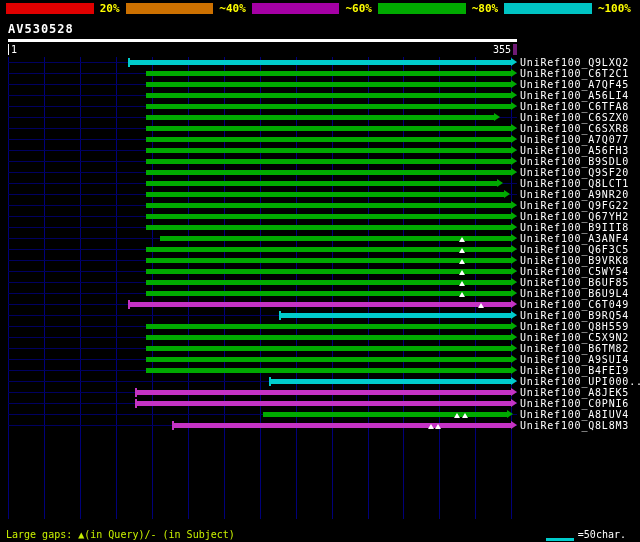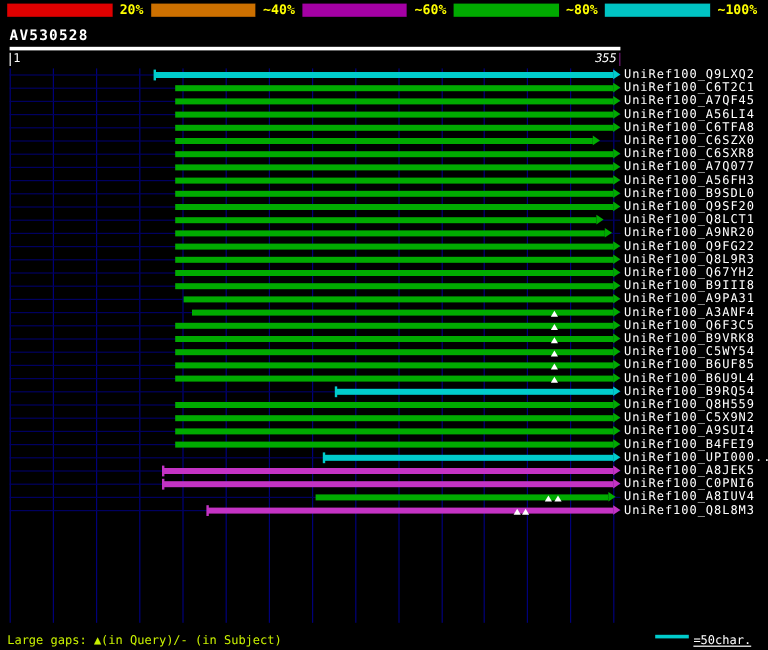--- a/index.html
+++ b/index.html
@@ -10,38 +10,38 @@
   
   .scalebar { position:absolute; top:3px; left:6px; right:3px; height:11px; display:flex; align-items:stretch;justify-content:flex-end; }
   .seg { flex:1 1 0; height:11px; }
   .seglabel { flex:0 0 auto; padding:0 6px; background:#000; color:#ffff00; font-size:11px; line-height:11px; font-weight:bold; white-space:nowrap; }
 
   
   .query-name { position:absolute; top:23px; left:8px; color:#ffffff; font-size:12px; line-height:13px; font-weight:bold; letter-spacing:1px; }
   .query-ruler { position:absolute; top:39px; left:8px; width:509px; height:3px; background:#ffffff; }
   .query-coords { position:absolute; top:44px; left:8px; width:509px; display:flex; justify-content:space-between; color:#ffffff; font-size:10px; line-height:11px; }
   .qstart { border-left:1px solid #fff; padding-left:2px; }
-  .qend { border-right:1px solid #701a75; padding-right:2px;font-style:italic; }
+  .qend { border-right:4px solid #701a75; padding-right:2px; }
 
   
   .plot { position:absolute; top:57px; left:0; width:640px; height:462px; }
   .gridlines { position:absolute; top:0; left:0; right:0; bottom:0; }
   .gridline { position:absolute; top:0; bottom:0; width:1px; background:#00007a; }
   .hit-row { position:relative; height:11px; }
   .baseline { position:absolute; left:8px; width:509px; top:5px; height:1px; background:#000060; }
   .bar { position:absolute; top:3px; height:5px; }
   .arrow { position:absolute; top:1px; width:0; height:0; border-top:4px solid transparent; border-bottom:4px solid transparent; border-left:6px solid #0a0; }
   .tick { position:absolute; top:1px; width:2px; height:9px; }
   .gapmark { position:absolute; top:4px; width:0; height:0; border-left:3px solid transparent; border-right:3px solid transparent; border-bottom:5px solid #ffffff; }
   .hit-label { position:absolute; left:520px; top:0; color:#ffffff; font-size:10px; line-height:11px; letter-spacing:0.8px; white-space:nowrap; }
 
   
   .footer { position:absolute; top:529px; left:6px; right:14px; display:flex; justify-content:space-between; align-items:center; font-size:10px; line-height:12px; }
   .gaps-text { color:#c8f000; white-space:nowrap; }
-  .scale-legend { display:flex; align-items:flex-start; gap:4px; color:#ffffff; white-space:nowrap;text-decoration:underline; }
+  .scale-legend { display:flex; align-items:flex-end; gap:4px; color:#ffffff; white-space:nowrap; }
   .cyan-line { display:inline-block; width:28px; height:3px; background:#00cccc; }
 </style>
 </head>
 <body>
 
 <div class="screen">
 
   <div class="scalebar" id="scalebar">
       <div class="seg" style="background: rgb(224, 0, 0);"></div>
       <span class="seglabel">20%</span>
@@ -162,42 +162,30 @@
       <div class="hit-row">
         <div class="baseline"></div>
         <div class="bar" style="left: 146px; width: 365px; background: rgb(0, 170, 0);"></div>
         <div class="arrow" style="left: 511px; border-left-color: rgb(0, 170, 0);"></div>
         <div class="hit-label">UniRef100_Q9FG22</div>
       </div>
       <div class="hit-row">
         <div class="baseline"></div>
         <div class="bar" style="left: 146px; width: 365px; background: rgb(0, 170, 0);"></div>
         <div class="arrow" style="left: 511px; border-left-color: rgb(0, 170, 0);"></div>
-        <div class="hit-label">UniRef100_Q8L9R3</div>
-      </div>
-      <div class="hit-row">
-        <div class="baseline"></div>
-        <div class="bar" style="left: 146px; width: 365px; background: rgb(0, 170, 0);"></div>
-        <div class="arrow" style="left: 511px; border-left-color: rgb(0, 170, 0);"></div>
         <div class="hit-label">UniRef100_Q67YH2</div>
       </div>
       <div class="hit-row">
         <div class="baseline"></div>
         <div class="bar" style="left: 146px; width: 365px; background: rgb(0, 170, 0);"></div>
         <div class="arrow" style="left: 511px; border-left-color: rgb(0, 170, 0);"></div>
         <div class="hit-label">UniRef100_B9III8</div>
       </div>
       <div class="hit-row">
         <div class="baseline"></div>
-        <div class="bar" style="left: 153.2px; width: 357.8px; background: rgb(0, 170, 0);"></div>
-        <div class="arrow" style="left: 511px; border-left-color: rgb(0, 170, 0);"></div>
-        <div class="hit-label">UniRef100_A9PA31</div>
-      </div>
-      <div class="hit-row">
-        <div class="baseline"></div>
         <div class="bar" style="left: 160.4px; width: 350.6px; background: rgb(0, 170, 0);"></div>
         <div class="arrow" style="left: 511px; border-left-color: rgb(0, 170, 0);"></div>
         <div class="gapmark" style="left: 459.4px;"></div>
         <div class="hit-label">UniRef100_A3ANF4</div>
       </div>
       <div class="hit-row">
         <div class="baseline"></div>
         <div class="bar" style="left: 146px; width: 365px; background: rgb(0, 170, 0);"></div>
         <div class="arrow" style="left: 511px; border-left-color: rgb(0, 170, 0);"></div>
         <div class="gapmark" style="left: 459.4px;"></div>
@@ -223,39 +211,53 @@
         <div class="arrow" style="left: 511px; border-left-color: rgb(0, 170, 0);"></div>
         <div class="gapmark" style="left: 459.4px;"></div>
         <div class="hit-label">UniRef100_B6UF85</div>
       </div>
       <div class="hit-row">
         <div class="baseline"></div>
         <div class="bar" style="left: 146px; width: 365px; background: rgb(0, 170, 0);"></div>
         <div class="arrow" style="left: 511px; border-left-color: rgb(0, 170, 0);"></div>
         <div class="gapmark" style="left: 459.4px;"></div>
         <div class="hit-label">UniRef100_B6U9L4</div>
+      </div>
+      <div class="hit-row">
+        <div class="baseline"></div>
+        <div class="bar" style="left: 128.8px; width: 382.2px; background: rgb(196, 51, 196);"></div>
+        <div class="arrow" style="left: 511px; border-left-color: rgb(196, 51, 196);"></div>
+        <div class="tick" style="left: 127.8px; background: rgb(196, 51, 196);"></div>
+        <div class="gapmark" style="left: 478.1px;"></div>
+        <div class="hit-label">UniRef100_C6T049</div>
       </div>
       <div class="hit-row">
         <div class="baseline"></div>
         <div class="bar" style="left: 279.8px; width: 231.2px; background: rgb(0, 204, 204);"></div>
         <div class="arrow" style="left: 511px; border-left-color: rgb(0, 204, 204);"></div>
         <div class="tick" style="left: 278.8px; background: rgb(0, 204, 204);"></div>
         <div class="hit-label">UniRef100_B9RQ54</div>
       </div>
       <div class="hit-row">
         <div class="baseline"></div>
         <div class="bar" style="left: 146px; width: 365px; background: rgb(0, 170, 0);"></div>
         <div class="arrow" style="left: 511px; border-left-color: rgb(0, 170, 0);"></div>
         <div class="hit-label">UniRef100_Q8H559</div>
       </div>
       <div class="hit-row">
         <div class="baseline"></div>
         <div class="bar" style="left: 146px; width: 365px; background: rgb(0, 170, 0);"></div>
         <div class="arrow" style="left: 511px; border-left-color: rgb(0, 170, 0);"></div>
         <div class="hit-label">UniRef100_C5X9N2</div>
+      </div>
+      <div class="hit-row">
+        <div class="baseline"></div>
+        <div class="bar" style="left: 146px; width: 365px; background: rgb(0, 170, 0);"></div>
+        <div class="arrow" style="left: 511px; border-left-color: rgb(0, 170, 0);"></div>
+        <div class="hit-label">UniRef100_B6TM82</div>
       </div>
       <div class="hit-row">
         <div class="baseline"></div>
         <div class="bar" style="left: 146px; width: 365px; background: rgb(0, 170, 0);"></div>
         <div class="arrow" style="left: 511px; border-left-color: rgb(0, 170, 0);"></div>
         <div class="hit-label">UniRef100_A9SUI4</div>
       </div>
       <div class="hit-row">
         <div class="baseline"></div>
         <div class="bar" style="left: 146px; width: 365px; background: rgb(0, 170, 0);"></div>

